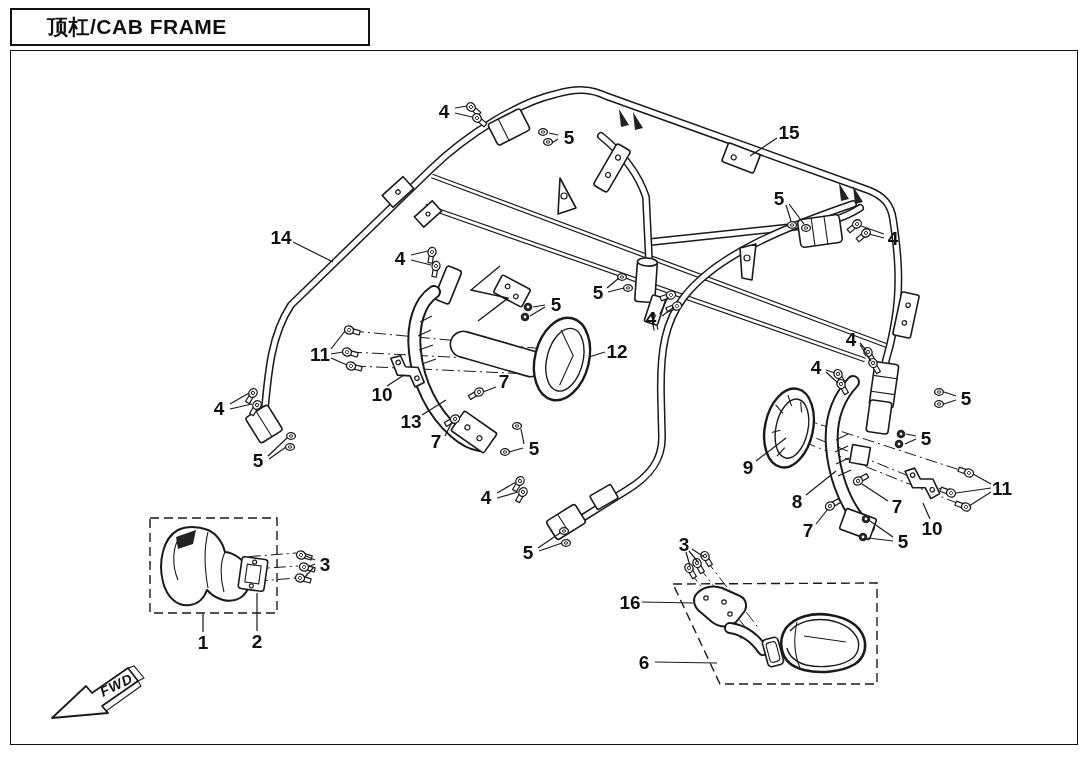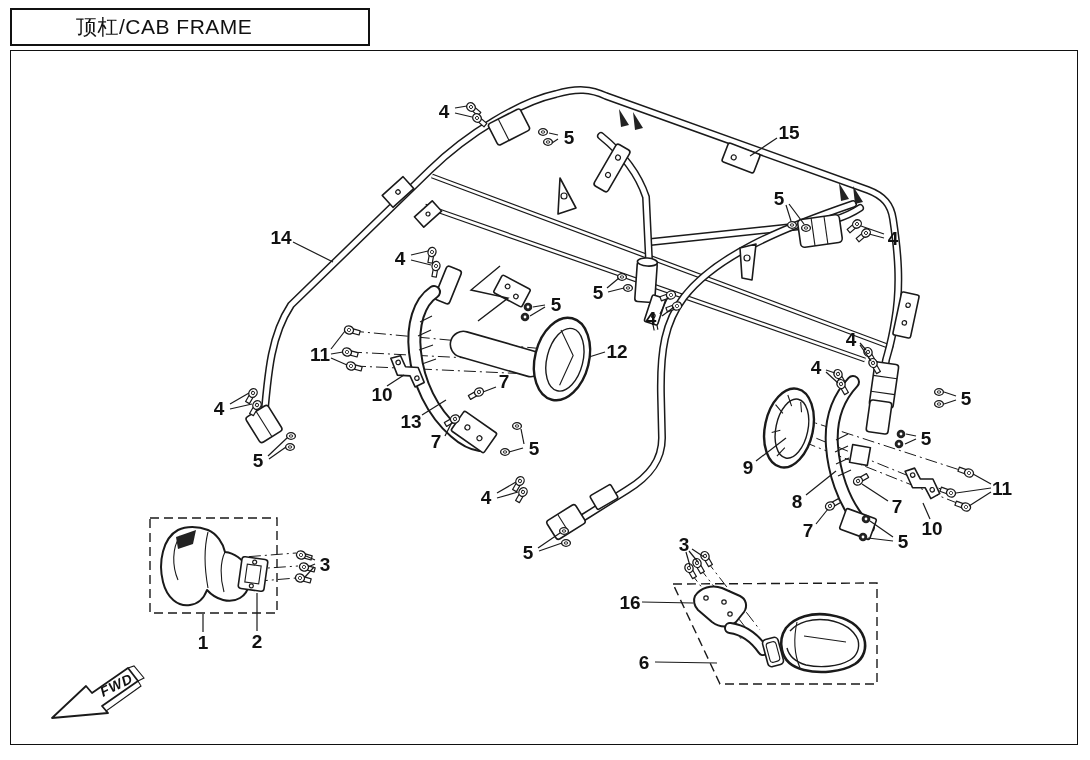--- a/index.html
+++ b/index.html
@@ -1,20 +1,20 @@
 <!DOCTYPE html>
 <html><head>
 <meta charset="utf-8">
 <style>
   html,body{margin:0;padding:0;background:#fff;}
   #page{position:relative;width:1090px;height:760px;background:#fff;
         font-family:"Liberation Sans","DejaVu Sans",sans-serif;overflow:hidden;}
   #title-box{position:absolute;left:10px;top:8px;width:356px;height:34px;
              border:2px solid #111;display:flex;align-items:center;}
-  #title-box .t{padding-left:64px;font-size:21px;font-weight:400;color:#111;
+  #title-box .t{padding-left:35px;font-size:21px;font-weight:700;color:#111;
                 letter-spacing:.5px;white-space:nowrap;}
   #frame-border{position:absolute;left:10px;top:50px;width:1068px;height:695px;
                 border:1.5px solid #111;box-sizing:border-box;}
   svg{position:absolute;left:0;top:0;}
   .tube-o{stroke:#1a1a1a;stroke-width:8;fill:none;stroke-linecap:round;stroke-linejoin:round;}
   .tube-i{stroke:#ffffff;stroke-width:5;fill:none;stroke-linecap:round;stroke-linejoin:round;}
   .fat-o{stroke:#1a1a1a;stroke-width:14;fill:none;stroke-linecap:round;}
   .fat-i{stroke:#ffffff;stroke-width:10;fill:none;stroke-linecap:round;}
   .mid-o{stroke:#1a1a1a;stroke-width:12;fill:none;stroke-linecap:round;}
   .mid-i{stroke:#ffffff;stroke-width:8;fill:none;stroke-linecap:round;}

